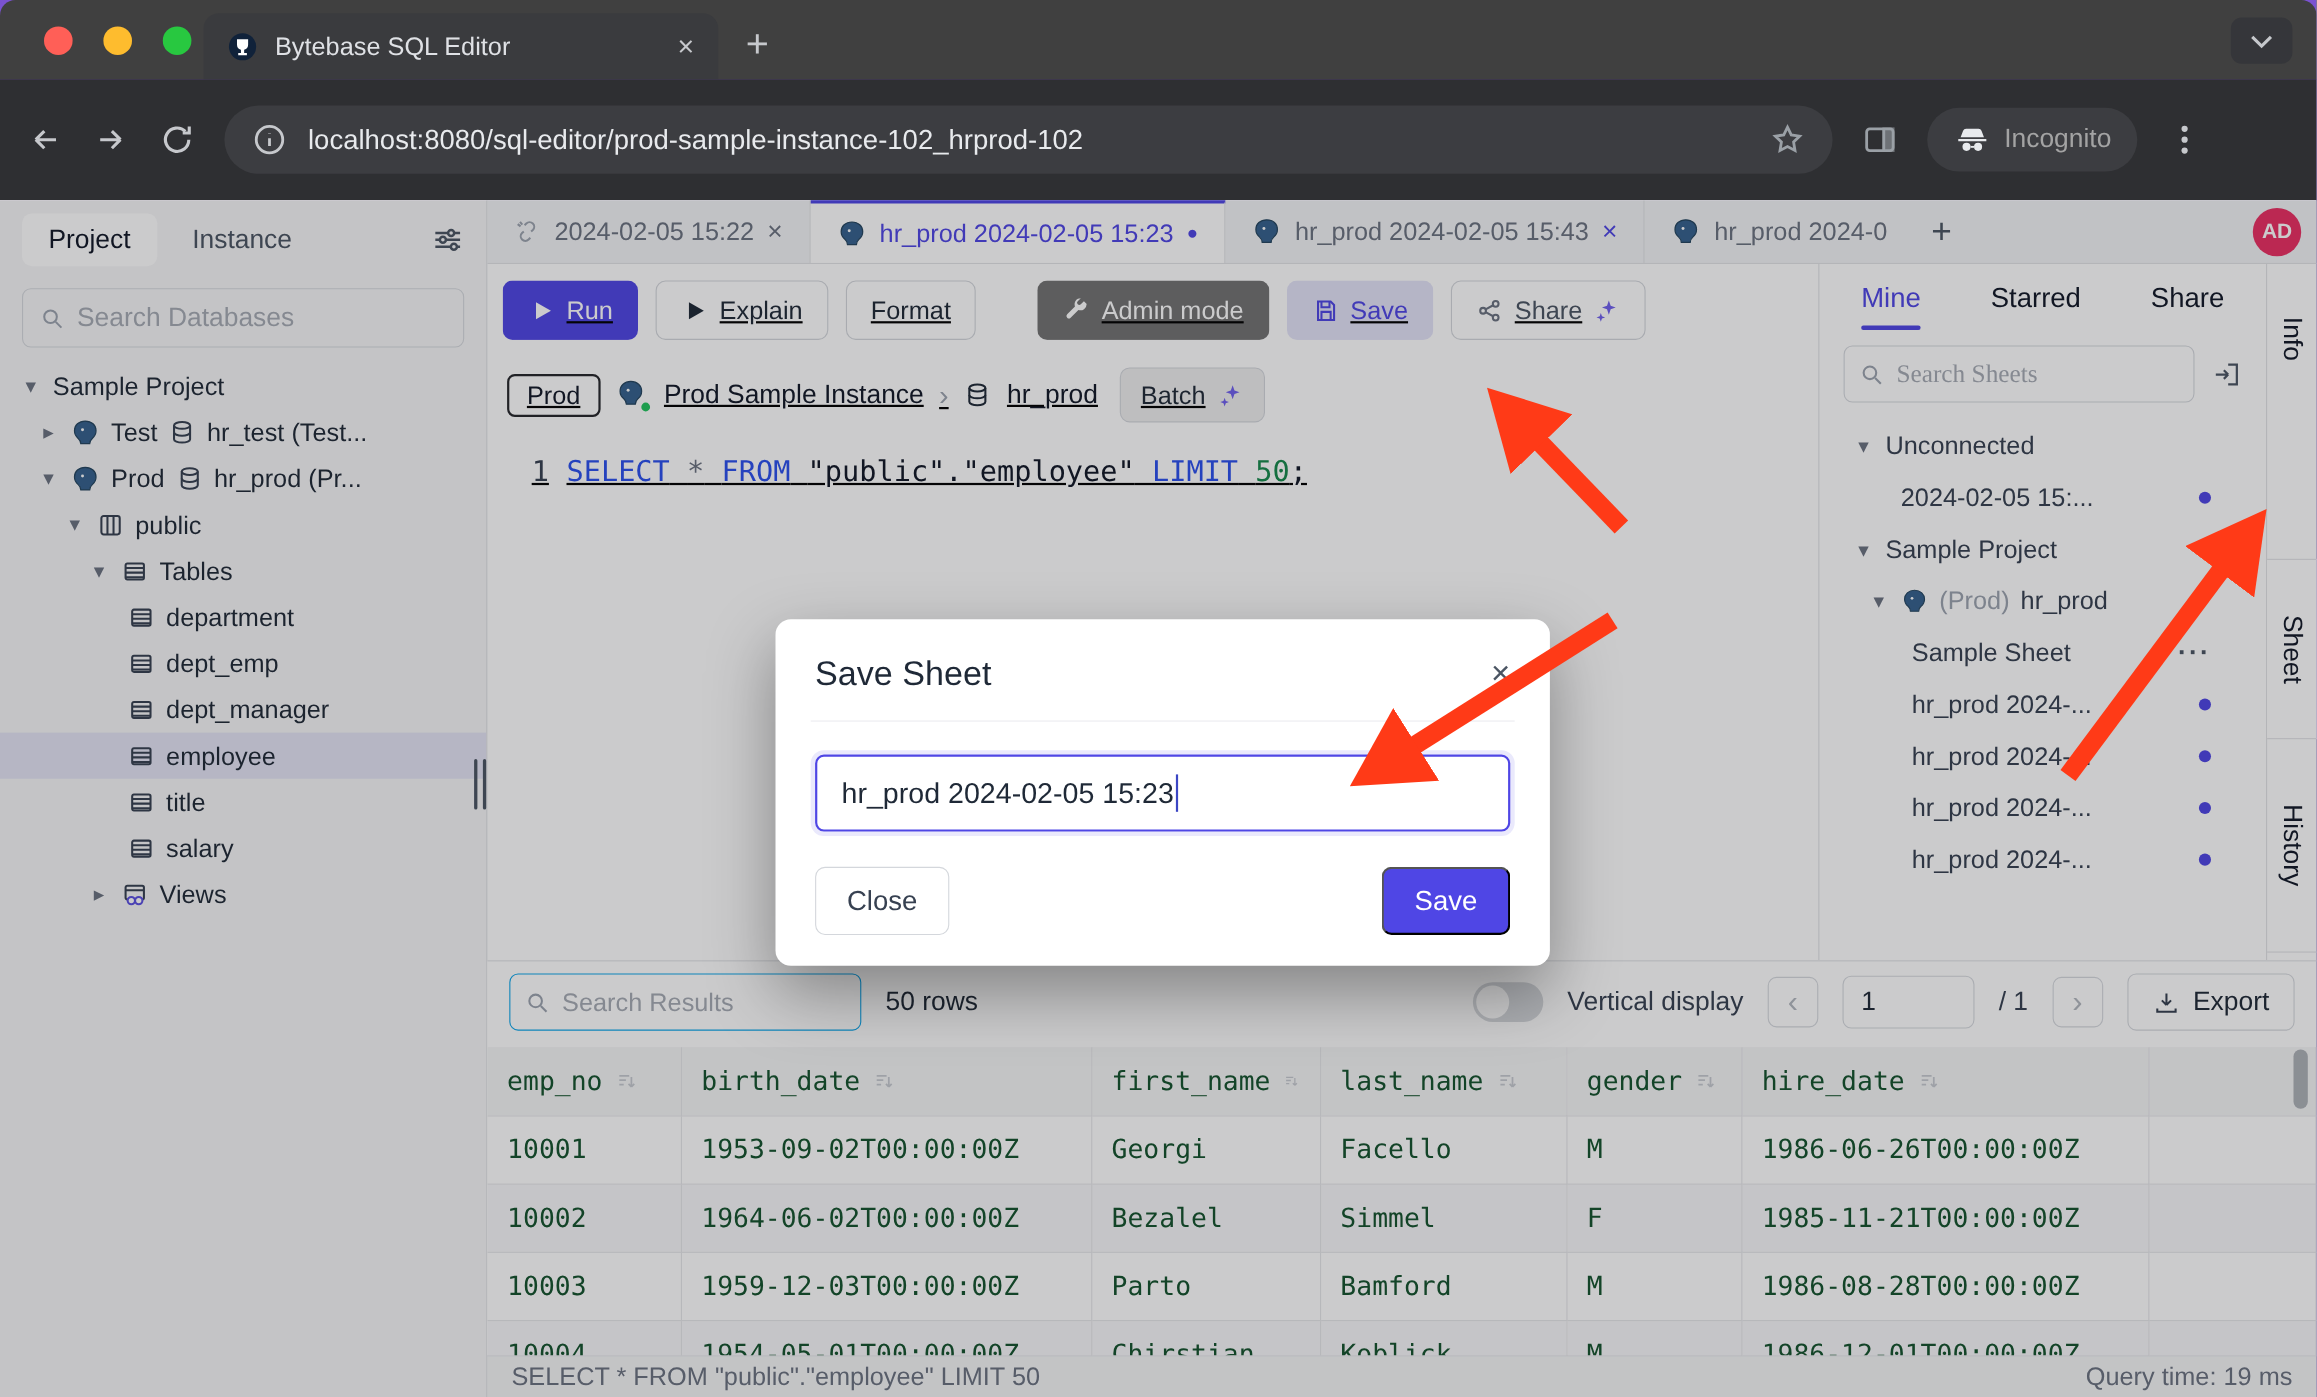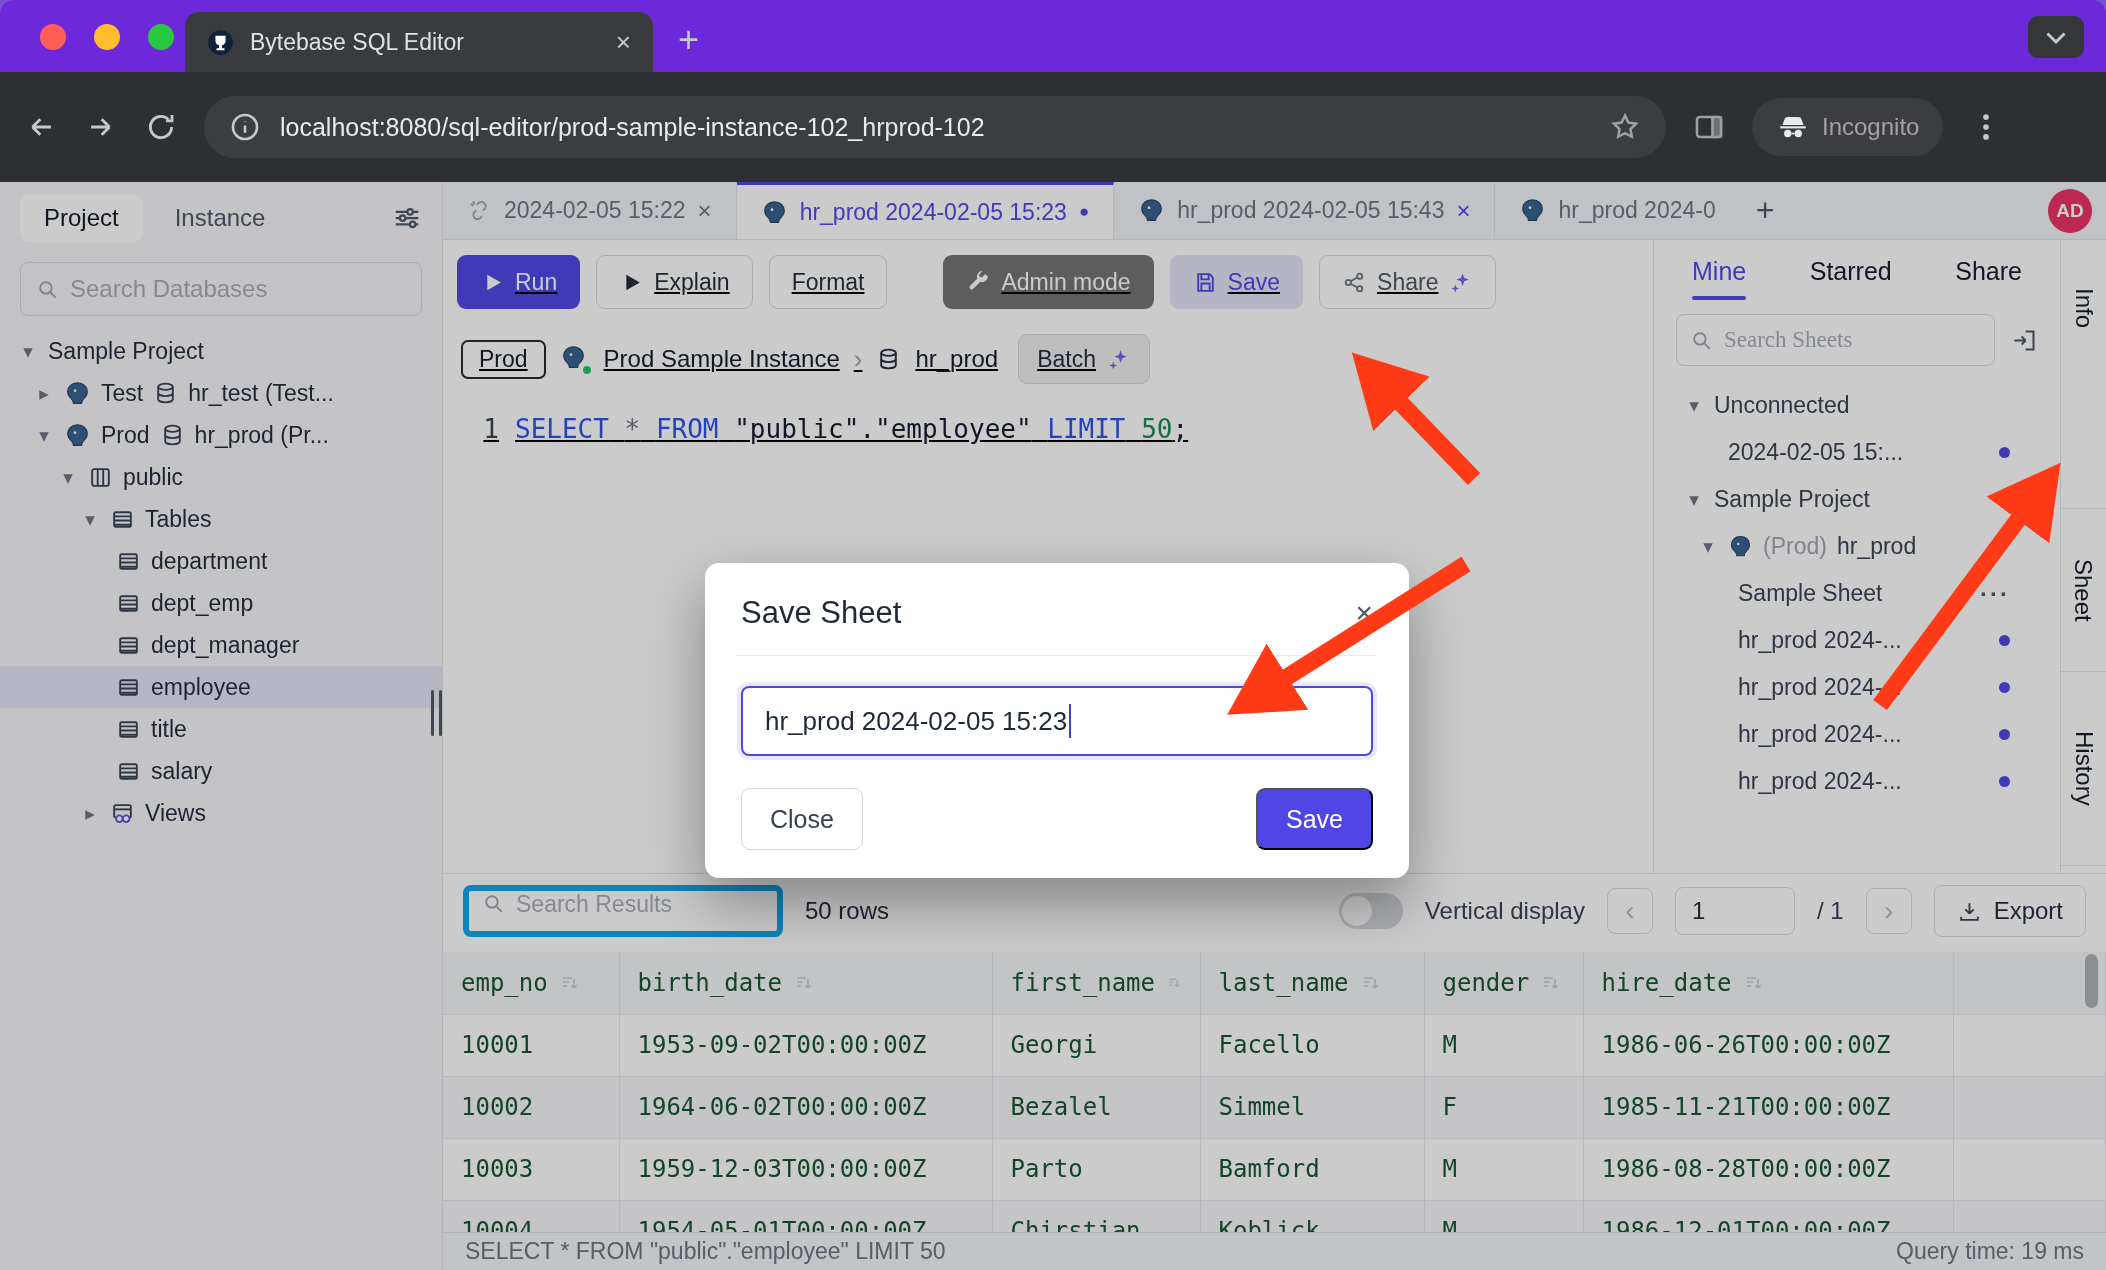--- a/index.html
+++ b/index.html
@@ -1,21 +1,21 @@
 <!DOCTYPE html>
 <html><head>
 <meta charset="utf-8">
 <style>
   * { margin:0; padding:0; box-sizing:border-box; }
   body { font-family:"Liberation Sans", sans-serif; background:#555; }
   .screen { position:relative; width:2106px; height:1270px; overflow:hidden; background:#7a52d1; }
 
   
   .chrome { position:absolute; top:0; left:0; width:2106px; height:182px; }
-  .tabstrip { position:relative; height:72px; background:#6d28d9; border-top-left-radius:14px; border-top-right-radius:14px; display:flex; align-items:flex-end; }
+  .tabstrip { position:relative; height:72px; background:#404040; border-top-left-radius:14px; border-top-right-radius:14px; display:flex; align-items:flex-end; }
   .lights { position:absolute; left:40px; top:24px; display:flex; gap:28px; }
   .light { width:26px; height:26px; border-radius:50%; }
   .l-red{ background:#ff5f57; } .l-yellow{ background:#febc2e; } .l-green{ background:#28c840; }
   .btab { position:absolute; left:185px; top:12px; width:468px; height:60px; background:#3a3b3e; border-radius:14px 14px 0 0; display:flex; align-items:center; padding:0 22px; gap:16px; }
   .btab-title { color:#dfe1e5; font-size:23px; flex:1; white-space:nowrap; overflow:hidden; }
   .btab-close { color:#c6c8cc; font-size:26px; line-height:1; }
   .newtab { position:absolute; left:678px; top:22px; color:#c6c8cc; font-size:36px; line-height:1; }
   .chev-btn { position:absolute; right:22px; top:16px; width:56px; height:42px; background:#35363a; border-radius:10px; display:flex; align-items:center; justify-content:center; }
   .navbar { height:110px; background:#2e2f32; display:flex; align-items:center; padding:0 24px; gap:26px; }
   .nav-ic { width:34px; height:34px; flex:none; }
@@ -99,21 +99,21 @@
   
   .vtabs { width:46px; flex:none; border-left:1px solid #e2e3e6; background:#fff; display:flex; flex-direction:column; align-items:center; }
   .vtab { writing-mode:vertical-rl; font-size:24px; color:#111827; display:flex; align-items:center; justify-content:center; width:100%; }
   .vt-info { margin-top:26px; height:84px; }
   .vt-sheet { margin-top:158px; height:164px; border-top:1px solid #e2e3e6; border-bottom:1px solid #e2e3e6; margin-left:-1px; background:#fff; }
   .vt-history { height:194px; border-bottom:1px solid #e2e3e6; }
 
   
   .results { position:relative; height:359px; flex:none; border-top:1px solid #e2e3e6; background:#fff; overflow:hidden; }
   .rtoolbar { height:66px; display:flex; align-items:center; padding:8px 20px 0 20px; gap:22px; }
-  .rsearch { width:320px; height:52px; border:6px solid #0ea5e9; border-radius:8px; display:flex; align-items:flex-start; gap:10px; padding:0 12px; flex:none; }
+  .rsearch { width:320px; height:52px; border:1px solid #0ea5e9; border-radius:8px; display:flex; align-items:center; gap:10px; padding:0 12px; flex:none; }
   .rsearch input { border:none; outline:none; font-size:23px; width:100%; color:#1f2937; font-family:"Liberation Sans",sans-serif; }
   .rsearch input::placeholder { color:#a6abb4; }
   .rowcount { font-size:24px; color:#1f2937; }
   .rspacer { flex:1; }
   .toggle { width:64px; height:36px; background:#d6d9dd; border-radius:18px; position:relative; flex:none; }
   .toggle::after { content:""; position:absolute; left:3px; top:3px; width:30px; height:30px; border-radius:50%; background:#fff; }
   .vd-label { font-size:24px; color:#374151; }
   .pg-btn { width:46px; height:46px; border:1px solid #d6d9de; border-radius:8px; display:flex; align-items:center; justify-content:center; color:#b3b8bf; font-size:28px; }
   .pg-input { width:120px; height:48px; border:1px solid #d6d9de; border-radius:8px; padding:0 16px; font-size:24px; color:#1f2937; font-family:"Liberation Sans",sans-serif; outline:none; }
   .pg-total { font-size:24px; color:#374151; }

